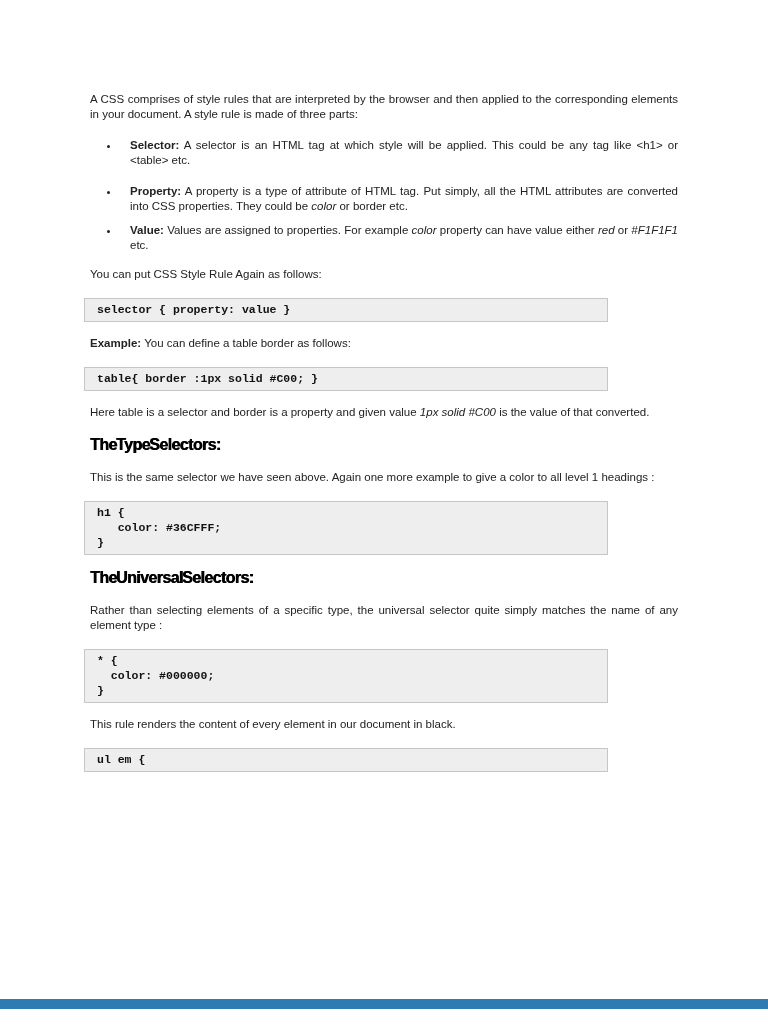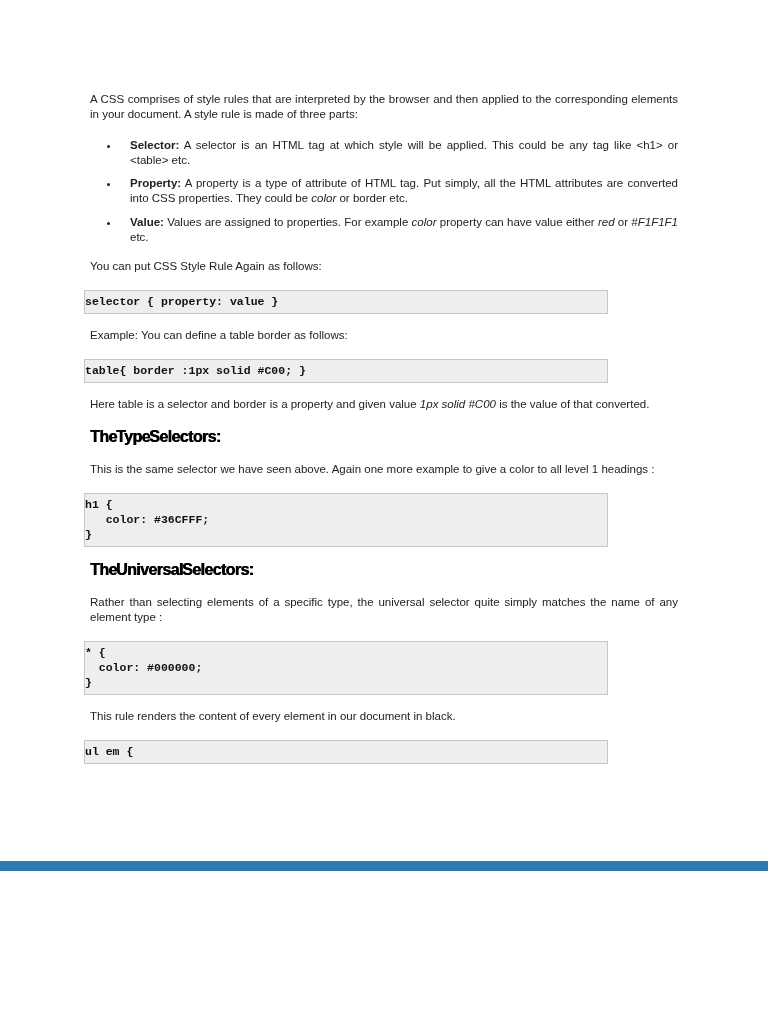--- a/index.html
+++ b/index.html
@@ -1,18 +1,18 @@
 <!DOCTYPE html>
 <html><head>
 <meta charset="utf-8">
 <style>
   html,body { margin:0; padding:0; }
   body { background:#ffffff; }
   .page {
-    position:relative; width:768px; height:871px;
+    position:relative; width:768px; height:1009px;
     background:var(--page-bg,#ffffff); overflow:hidden;
     font-family:"Liberation Sans","DejaVu Sans",sans-serif;
     color:var(--text,#222222);
   }
   .doc {
     position:absolute; top:0; left:90px; width:588px; padding-top:92px;
     font-size:11.5px; line-height:15px;
   }
   .doc p {
     margin:0 0 16px 0; text-align:justify;
@@ -20,29 +20,29 @@
   .doc h2 {
     margin:4px 0 16px 0;
     font-size:16px; line-height:18px; font-weight:bold; color:#000;
     letter-spacing:-0.6px; word-spacing:-4.5px;
     text-shadow:0.6px 0 0 currentColor;
   }
   .doc ul {
     margin:0 0 14px 0; padding:0 0 0 30px; text-align:justify;
   }
   .doc li {
-    margin:8px 0 3px 0; padding-left:10px;
+    margin:16px 0 3px 0; padding-left:10px;
   }
   .doc li:last-child { margin-top:9px; }
   .doc pre {
     box-sizing:border-box;
     width:524px; margin:2px 0 14px -6px;
     background:var(--code-bg,#eeeeee);
     border:1px solid var(--code-border,#c6c6c6);
-    padding:3px 8px 4px 0;
+    padding:3px 8px 4px 12px;
     font-family:"Liberation Mono","DejaVu Sans Mono",monospace;
     font-size:11.5px; line-height:15px; font-weight:bold; color:#111;
     white-space:pre;
   }
   .bottom-bar {
     position:absolute; left:0; bottom:0; width:768px; height:10px;
     background:var(--bottom-bar,#2e7bb4);
   }
 </style>
 </head>
@@ -51,21 +51,21 @@
 <div class="page" style="--page-bg: #ffffff; --text: #222222; --code-bg: #eeeeee; --code-border: #c6c6c6; --bottom-bar: #2e7bb4;">
   <div class="doc">
       <p><span>A CSS comprises of style rules that are interpreted by the browser and then applied to the corresponding elements in your document. A style rule is made of three parts:</span></p>
       <ul>
         <li><span style="font-weight: bold;">Selector:</span><span> A selector is an HTML tag at which style will be applied. This could be any tag like &lt;h1&gt; or &lt;table&gt; etc.</span></li>
         <li><span style="font-weight: bold;">Property:</span><span> A property is a type of attribute of HTML tag. Put simply, all the HTML attributes are converted into CSS properties. They could be </span><span style="font-style: italic;">color</span><span> or </span><span style="">border</span><span> etc.</span></li>
         <li><span style="font-weight: bold;">Value:</span><span> Values are assigned to properties. For example </span><span style="font-style: italic;">color</span><span> property can have value either </span><span style="font-style: italic;">red</span><span> or </span><span style="font-style: italic;">#F1F1F1</span><span> etc.</span></li>
       </ul>
       <p><span>You can put CSS Style Rule Again as follows:</span></p>
       <pre>selector { property: value }</pre>
-      <p><span style="font-weight: normal;">Example:</span><span> You can define a table border as follows:</span></p>
+      <p><span style="font-weight: bold;">Example:</span><span> You can define a table border as follows:</span></p>
       <pre>table{ border :1px solid #C00; }</pre>
       <p><span>Here table is a selector and border is a property and given value </span><span style="font-style: italic;">1px solid #C00</span><span> is the value of that converted.</span></p>
       <h2>The Type Selectors:</h2>
       <p><span>This is the same selector we have seen above. Again one more example to give a color to all level 1 headings :</span></p>
       <pre>h1 {
    color: #36CFFF;
 }</pre>
       <h2>The Universal Selectors:</h2>
       <p><span>Rather than selecting elements of a specific type, the universal selector quite simply matches the name of any element type :</span></p>
       <pre>* {

